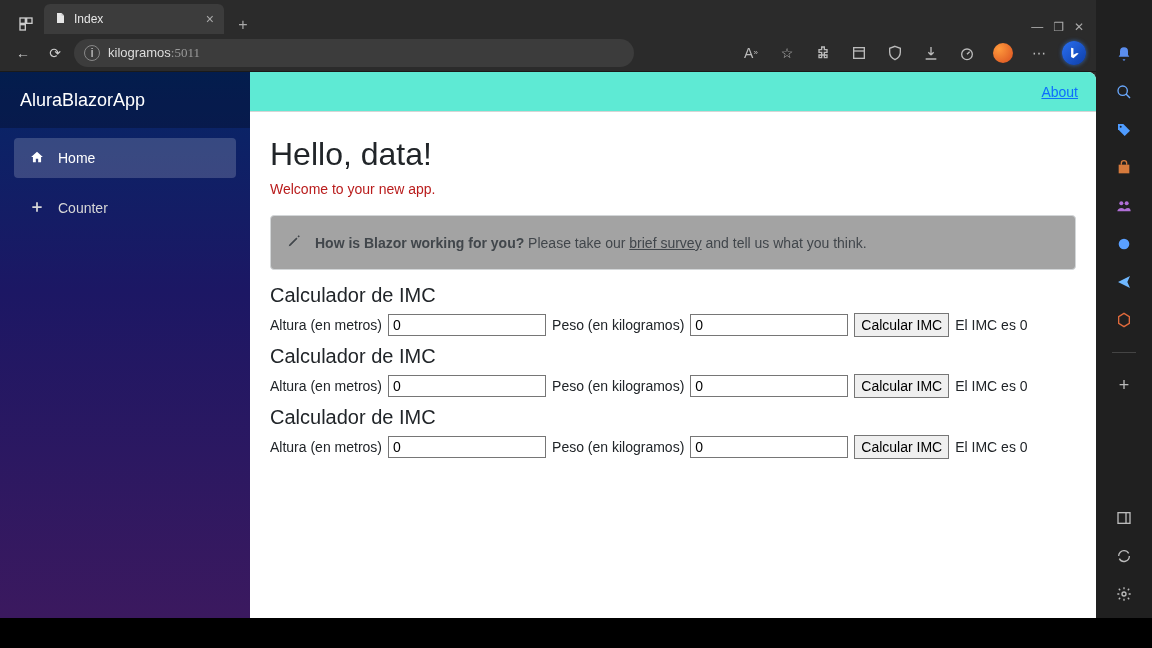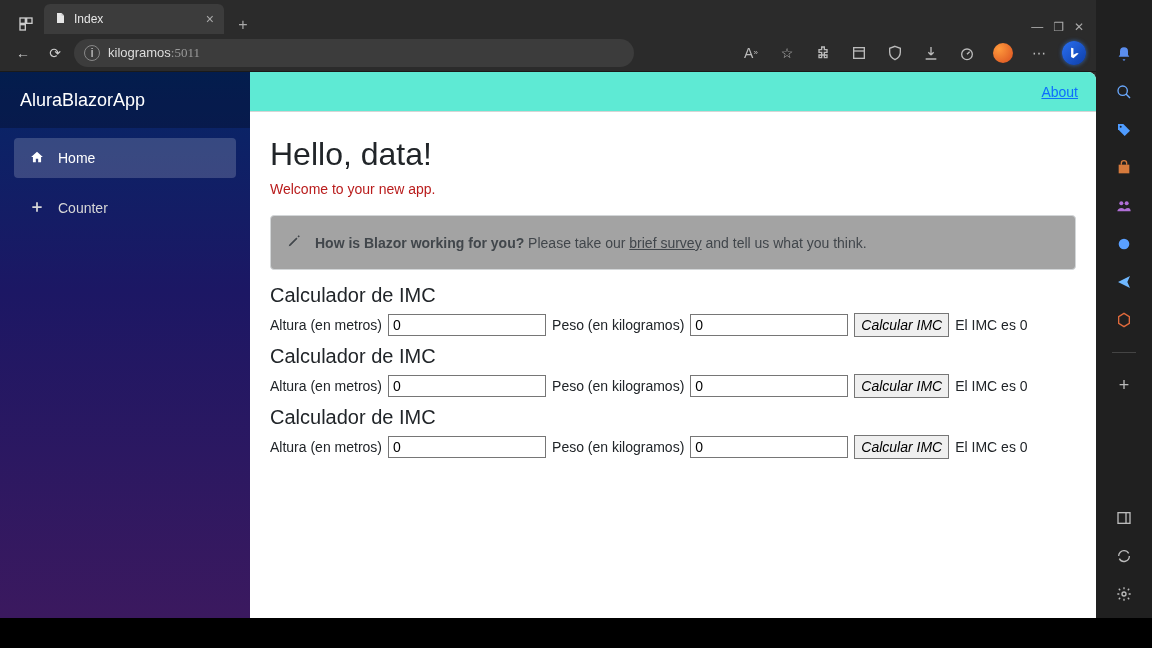--- a/index.html
+++ b/index.html
@@ -31,21 +31,21 @@
   .top-row { position:absolute; left:250px; right:0; top:0; height:40px; background:#5eead4; border-bottom:1px solid #d6d5d5; display:flex; align-items:center; justify-content:flex-end; padding:0 18px;}
   .top-row a { color:#0d6efd; font-size:14px; text-decoration:underline;}
   .content { position:absolute; left:250px; right:0; top:40px; bottom:0; padding:18px 20px 20px 20px; color:#212529; overflow:auto;}
   h1 { font-size:32px; font-weight:500; margin:6px 0 8px; }
   .welcome { font-size:14px; color:#b91c1c; margin-bottom:18px;}
   .alert { background:#a3a3a3; border:1px solid #d3d6d8; border-radius:4px; padding:18px 16px; font-size:14px; color:#41464b; display:flex; gap:14px; align-items:center; margin-bottom:14px;}
   .alert a { color:#41464b; text-decoration:underline;}
   .calc h2 { font-size:20px; font-weight:500; margin:6px 0 6px;}
   .row { display:flex; align-items:center; gap:6px; font-size:14px; margin:2px 0 8px; flex-wrap:nowrap;}
   .row input { width:158px; height:22px; border:1px solid #767676; padding:0 4px; font-size:14px; background:#fff;}
-  .row button { height:24px; border:1px solid #767676; background:#efefef; font-size:14px; padding:0 6px; font-family:inherit;font-style:italic;}
+  .row button { height:24px; border:1px solid #767676; background:#efefef; font-size:14px; padding:0 6px; font-family:inherit;}
   .edge-side { position:absolute; right:0; top:0; width:56px; height:618px; background:#202020; display:flex; flex-direction:column; align-items:center; padding-top:44px; gap:18px;}
   .side-icon { width:20px; height:20px; display:flex; align-items:center; justify-content:center; font-size:15px;}
   .sep { width:24px; height:1px; background:#444; margin:4px 0;}
   .side-bottom { margin-top:auto; display:flex; flex-direction:column; gap:18px; padding-bottom:14px; align-items:center;}
 </style>
 </head>
 <body>
 
 <div class="browser-chrome">
   <div class="tab-bar">

